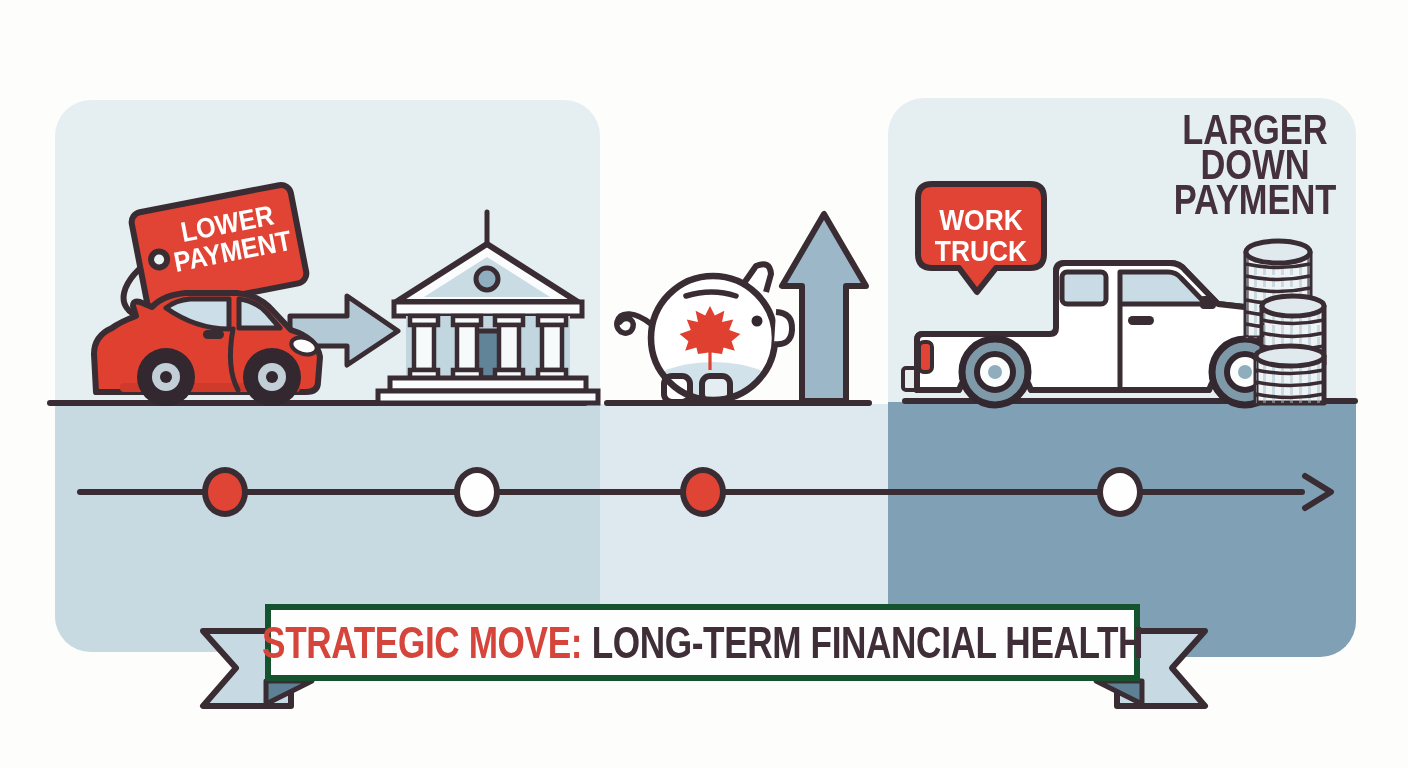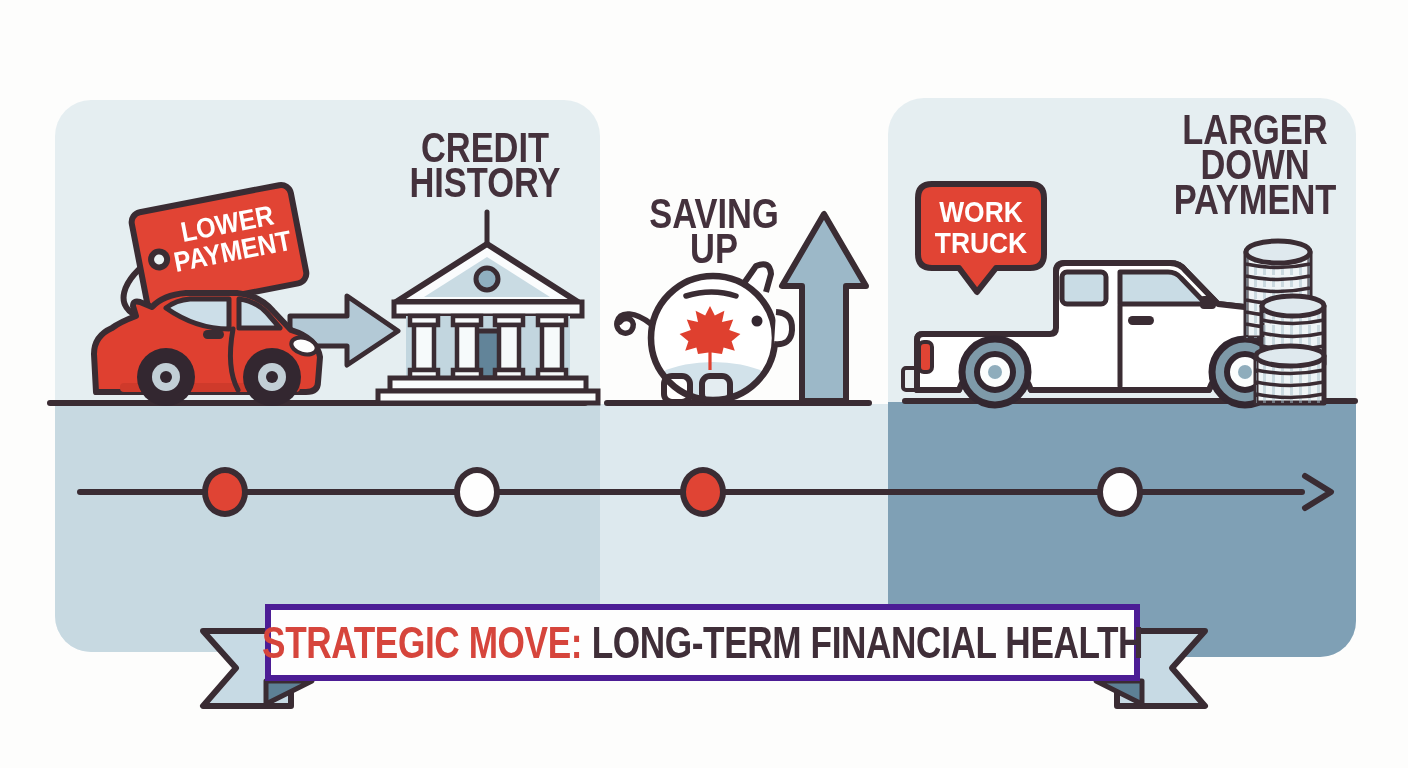--- a/index.html
+++ b/index.html
@@ -21,31 +21,31 @@
   #tline{left:77px;top:489px;width:1228px;height:6px;background:#3a2c33;border-radius:3px;}
   .tdot{position:absolute;top:467px;width:46px;height:50px;border:6px solid #3a2c33;border-radius:50%;
         box-sizing:border-box;background:#fff;}
   .tdot[data-state="filled"]{background:#e04434;}
   .tdot[data-state="empty"]{background:#fefefe;}
   
   .heading{color:#44313c;font-weight:bold;text-align:center;}
   .heading .ln{transform:scaleX(.82);transform-origin:center;white-space:nowrap;}
   .h42 .ln{font-size:42px;line-height:35px;}
   
-  #banner{left:265px;top:604px;width:875px;height:77px;background:#fefefe;border:6px solid #4c1d95;
+  #banner{left:265px;top:604px;width:875px;height:77px;background:#fefefe;border:6px solid #14532d;
           box-sizing:border-box;display:flex;align-items:center;justify-content:center;}
   #banner-inner{display:flex;white-space:nowrap;font-weight:bold;font-size:44px;
                 transform:scaleX(.8);letter-spacing:-.5px;}
   #banner-inner .hl{color:#d6453c;}
   #banner-inner .rest{color:#3f2e38;margin-left:12px;}
   
   .wlabel{color:#fff;font-weight:bold;text-align:center;}
   #tag-text{left:152px;top:210px;width:156px;transform:rotate(-11deg);}
   #tag-text .ln{font-size:28px;line-height:28px;transform:scaleX(.9);}
-  #bubble-text{left:918px;top:196px;width:126px;}
+  #bubble-text{left:918px;top:204px;width:126px;}
   #bubble-text .ln{font-size:30px;line-height:31px;transform:scaleX(.88);}
   svg{display:block;}
 </style>
 </head>
 <body>
 
 <div id="canvas">
 
   <div class="abs" id="panel-left"></div>
   <div class="abs" id="panel-right"></div>
@@ -203,28 +203,20 @@
     <path d="M10,6 L36,22 L10,38" fill="none" stroke="#3a2c33" stroke-width="6" stroke-linecap="round" stroke-linejoin="round"></path>
   </svg>
 
   <div class="abs" id="banner">
     <div id="banner-inner">
       <span class="hl">STRATEGIC MOVE:</span>
       <span class="rest">LONG-TERM FINANCIAL HEALTH</span>
     </div>
   </div>
 
-  <div class="abs heading h42" style="left:385px;top:130px;width:200px">
-    <div class="ln">CREDIT</div>
-    <div class="ln">HISTORY</div>
-  </div>
-  <div class="abs heading h42" style="left:614px;top:196px;width:200px">
-    <div class="ln">SAVING</div>
-    <div class="ln">UP</div>
-  </div>
   <div class="abs heading h42" style="left:1150px;top:112px;width:210px">
     <div class="ln">LARGER</div>
     <div class="ln">DOWN</div>
     <div class="ln">PAYMENT</div>
   </div>
 
   <div class="abs wlabel" id="tag-text">
     <div class="ln">LOWER</div>
     <div class="ln">PAYMENT</div>
   </div>

